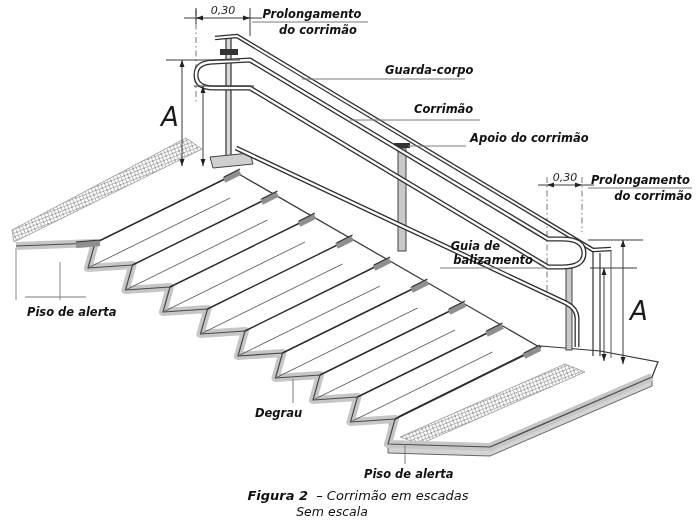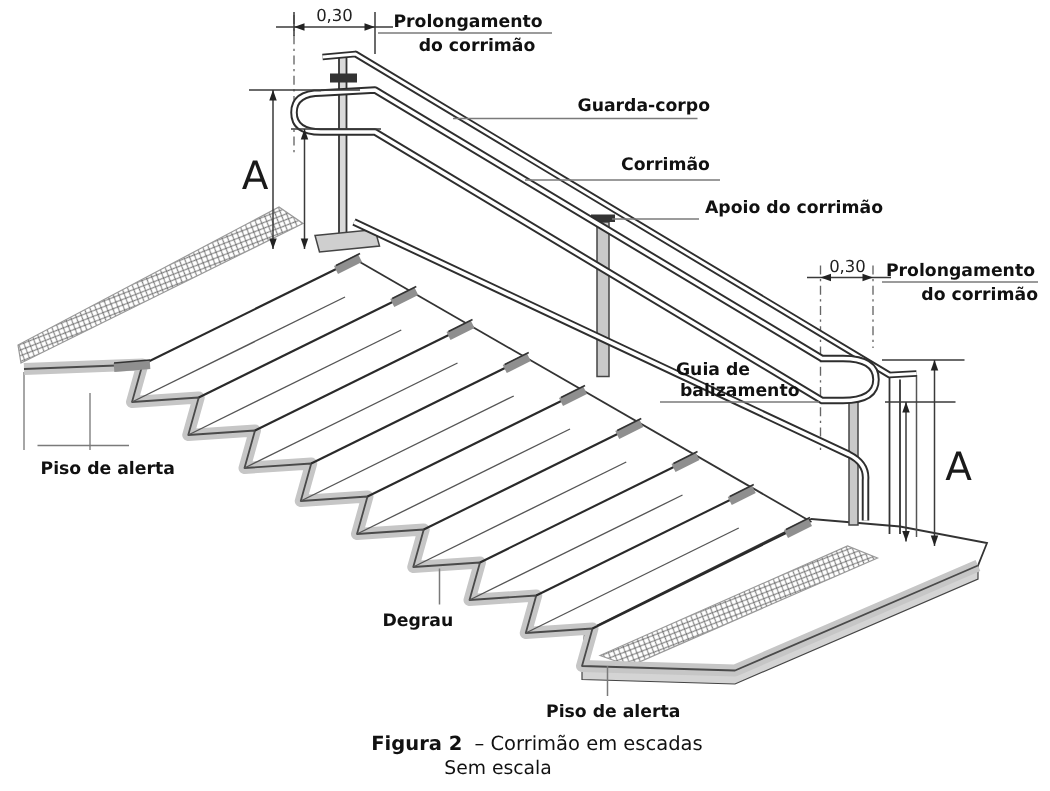--- a/index.html
+++ b/index.html
@@ -1,17 +1,17 @@
 <!DOCTYPE html>
 <html><head>
 <meta charset="utf-8">
 <style>
   html,body{margin:0;padding:0;background:#ffffff;}
   .page{width:700px;height:527px;position:relative;background:#fff;overflow:hidden;
-        font-family:"DejaVu Sans","Liberation Sans",sans-serif;}
+        font-family:"DejaVu Sans","Liberation Sans",sans-serif;font-style:italic;}
   svg text{font-family:"DejaVu Sans","Liberation Sans",sans-serif;fill:#111;}
   .lbl{font-size:11.5px;font-weight:bold;}
   .dim{font-size:11px;font-weight:normal;fill:#222;}
   .bigA{font-size:26px;font-weight:normal;fill:#1a1a1a;}
   .cap1{font-size:13px;}
   .capb{font-weight:bold;}
   .cap2{font-size:12.5px;}
   .thin{stroke:#333;stroke-width:1.2;fill:none;}
   .leader{stroke:#7a7a7a;stroke-width:1;fill:none;}
   .dimline{stroke:#3a3a3a;stroke-width:1;fill:none;}

